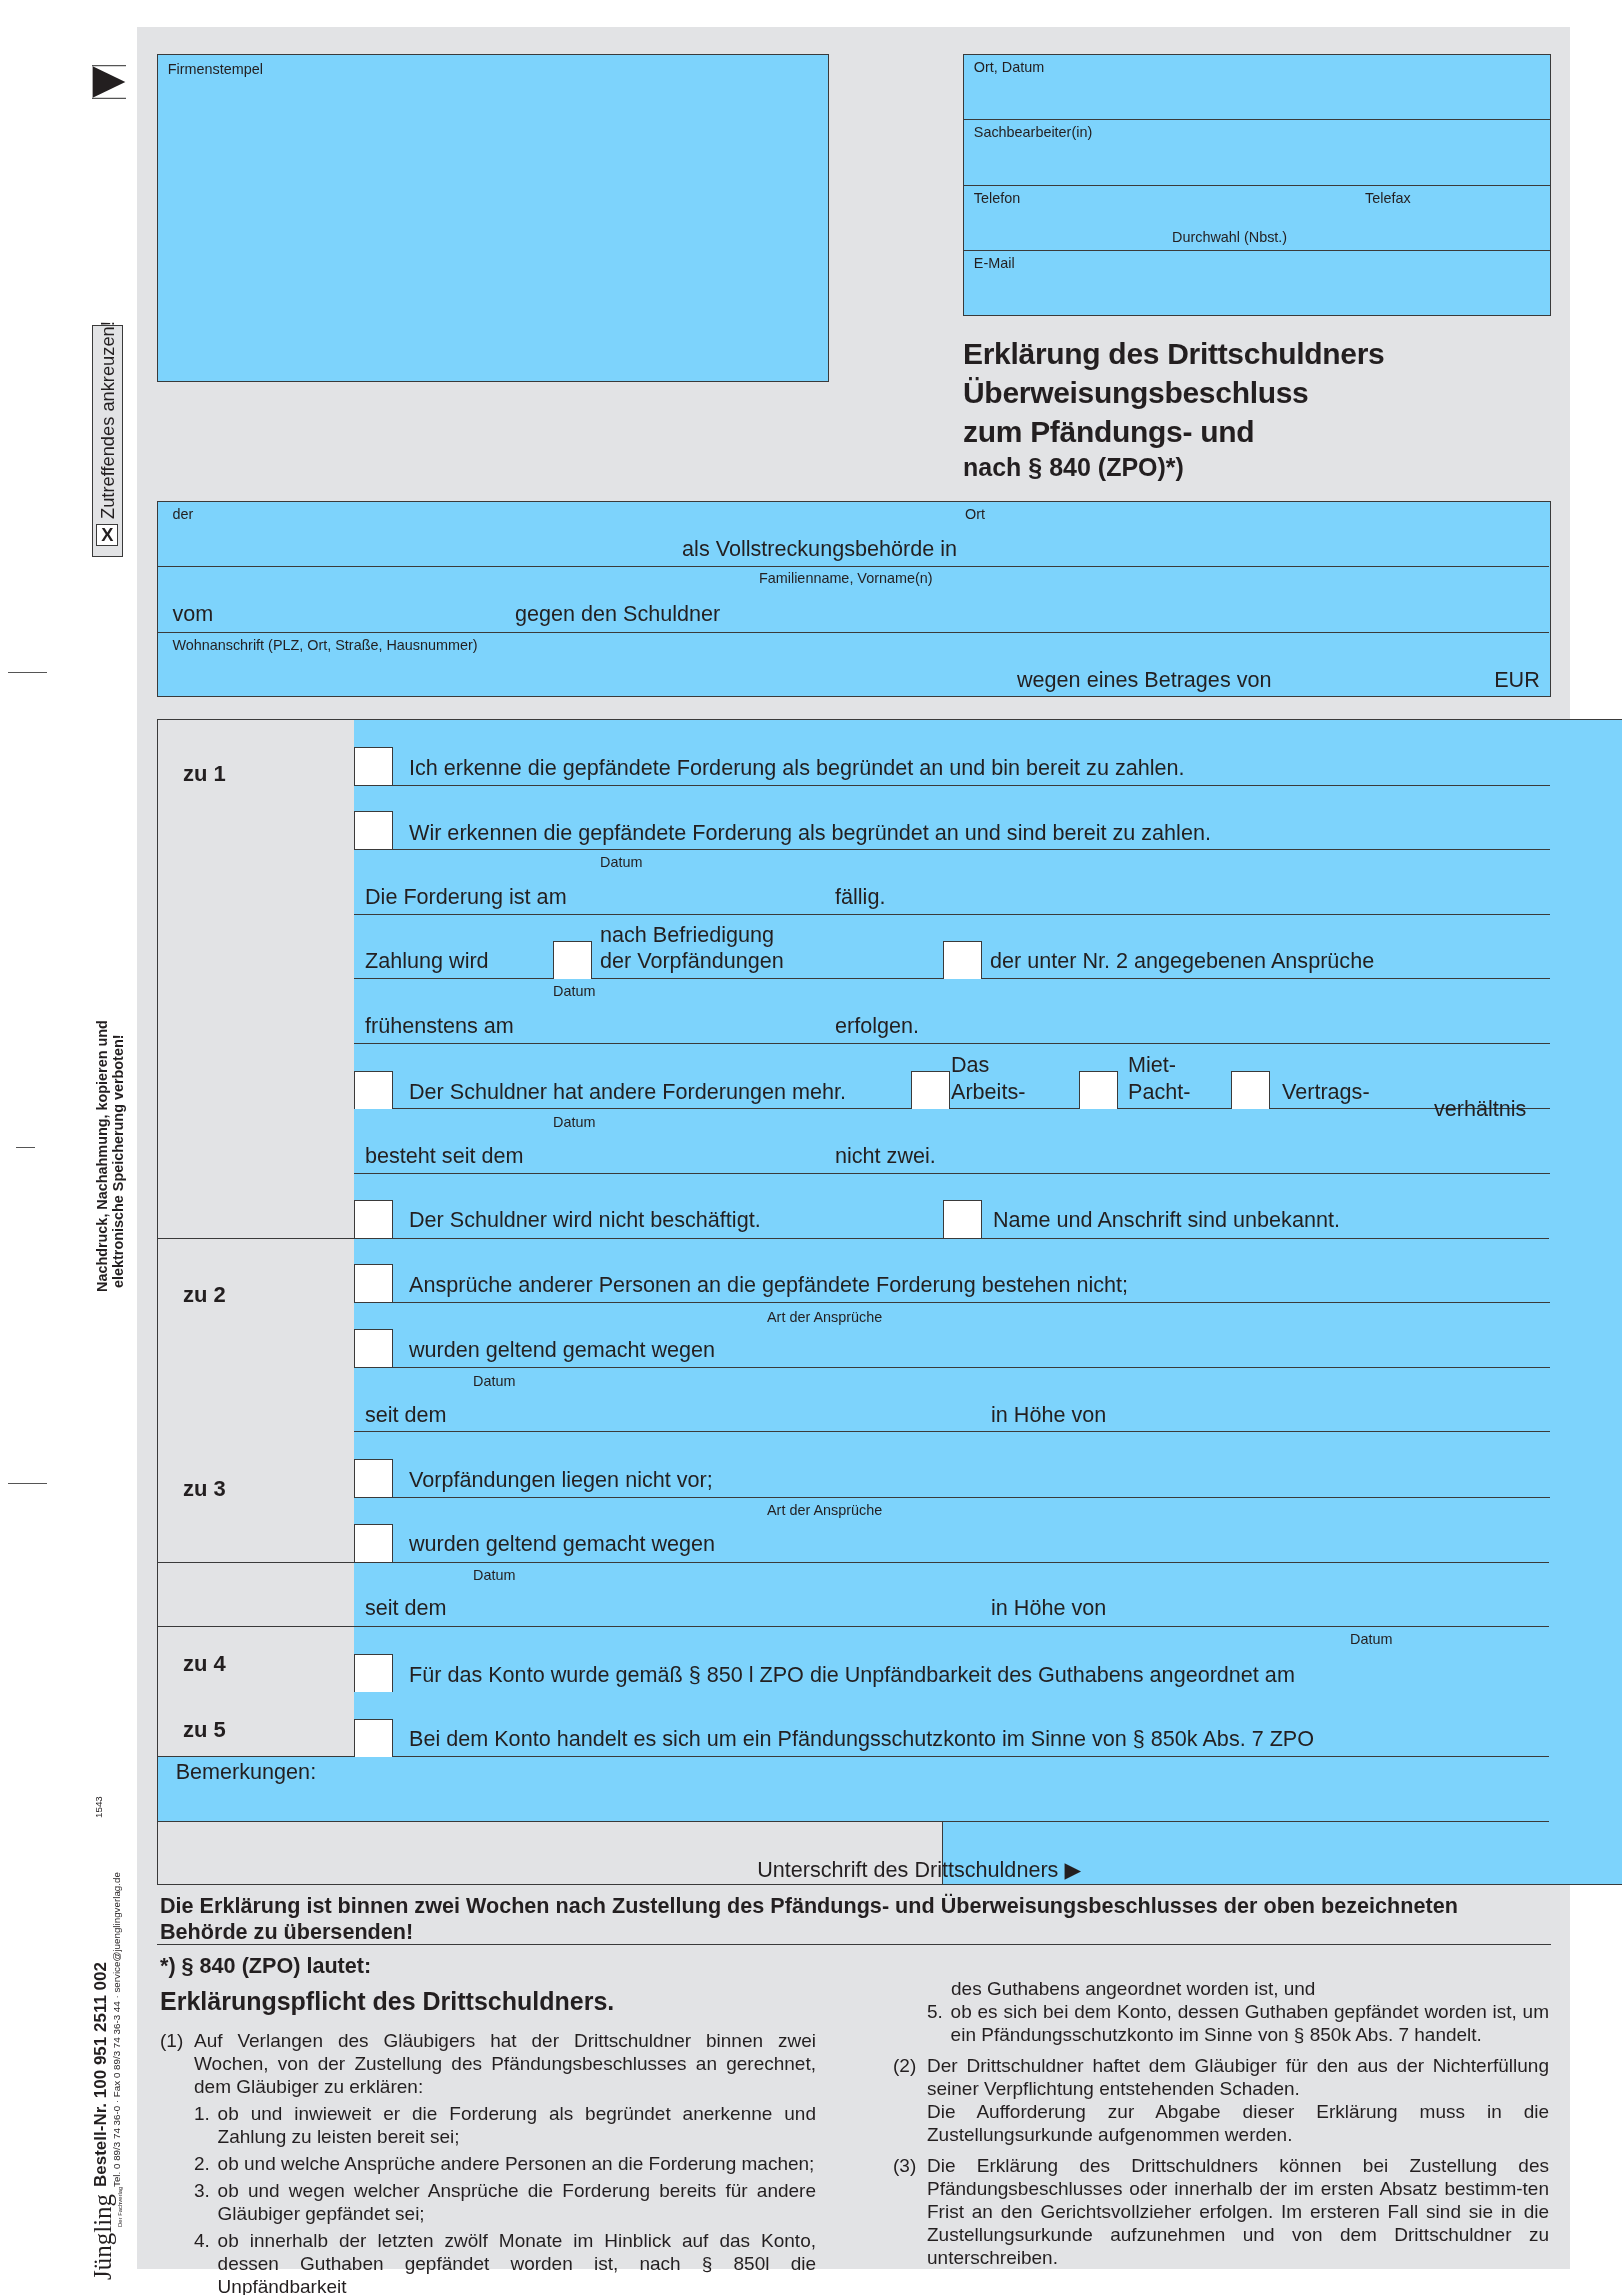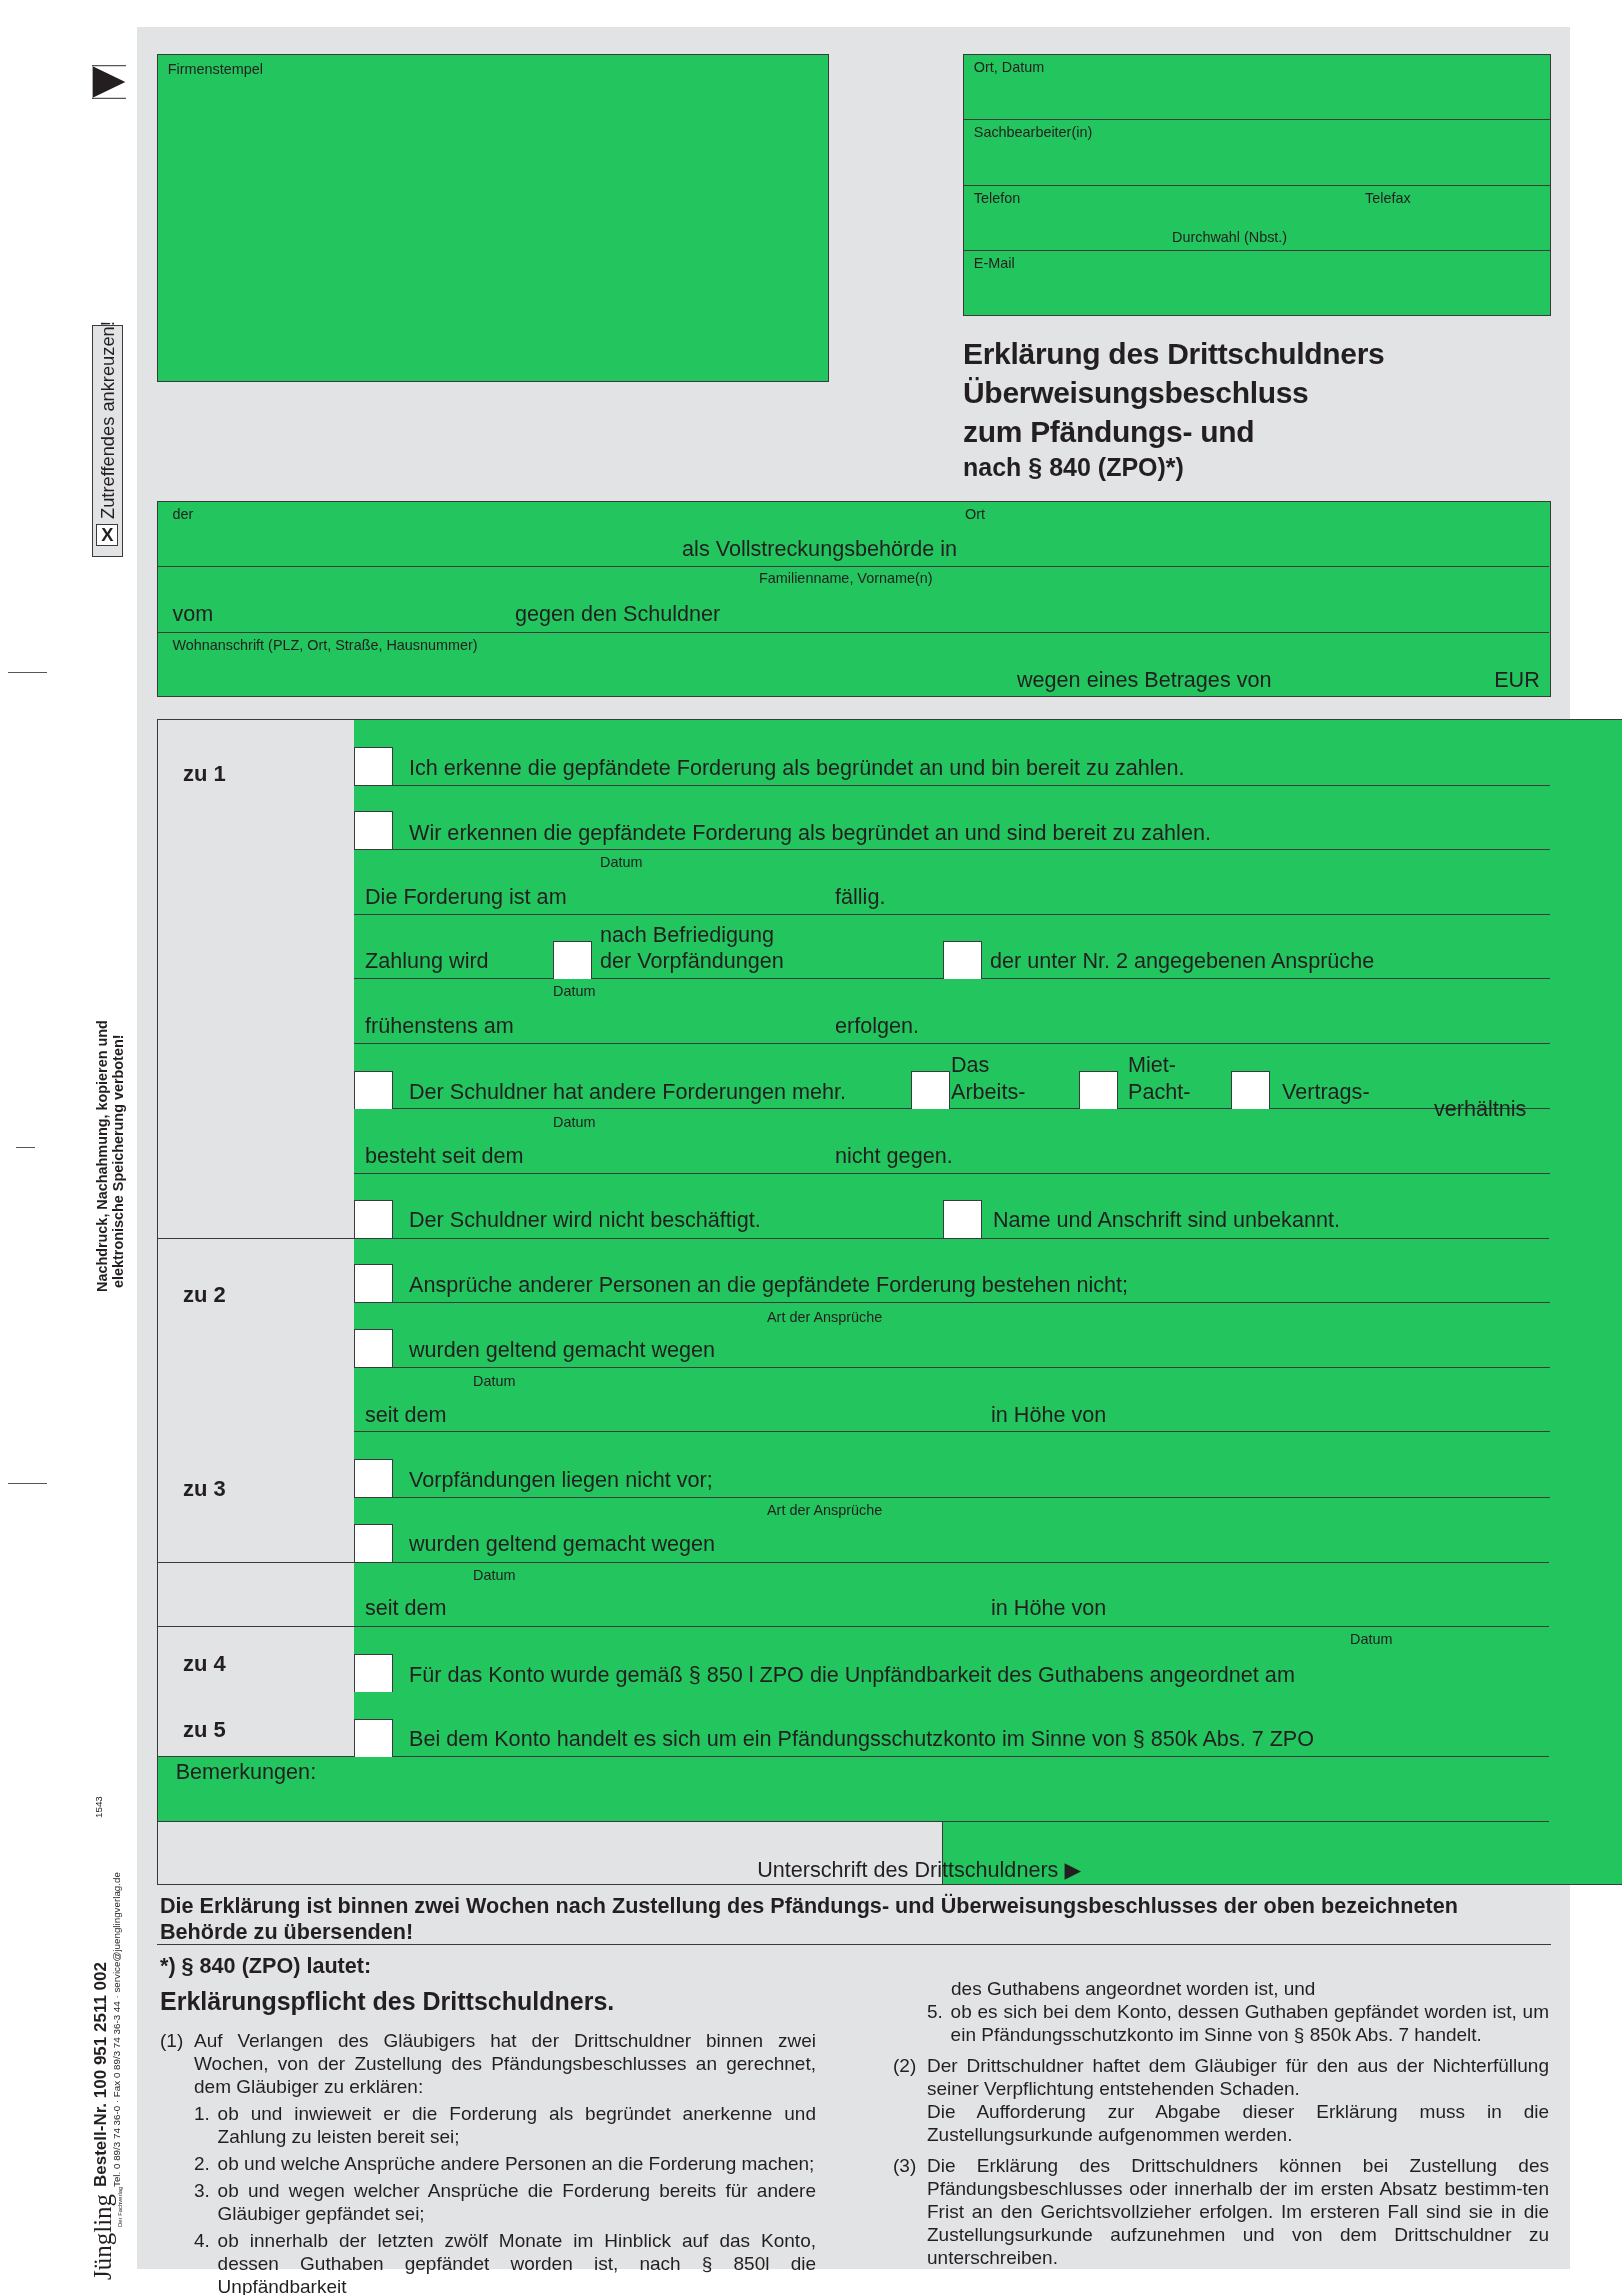--- a/index.html
+++ b/index.html
@@ -1,20 +1,20 @@
 <!DOCTYPE html>
 <html style="font-size:10.5px"><head>
 <meta charset="utf-8">
 <style>
   * { box-sizing: border-box; margin: 0; padding: 0; }
   html, body { width: 1623px; height: 2295px; background: #ffffff; overflow: hidden; }
   body { position: relative; font-family: "Liberation Sans", sans-serif; color: #231f20; }
   .abs { position: absolute; }
   .gray-bg { position: absolute; left: 137px; top: 27px; width: 1433px; height: 2242px; background: #e2e3e5; }
-  .box { position: absolute; background: #22c55e; border: 1.3px solid #3a3a3a; text-decoration: underline; }
+  .box { position: absolute; background: #7dd3fc; border: 1.3px solid #3a3a3a; text-decoration: underline; }
   .hline { position: absolute; height: 0; border-top: 1.3px solid #3a3a3a; }
   .vline { position: absolute; width: 0; border-left: 1.3px solid #3a3a3a; }
   .lbl-sm { position: absolute; font-size: 14.4px; line-height: 1; white-space: nowrap; }
   .txt { position: absolute; font-size: 21.6px; line-height: 1; white-space: nowrap; }
   .cb { position: absolute; width: 39px; height: 38px; background: #fff; border: 1.3px solid #3a3a3a; border-bottom: none; }
   .zu { position: absolute; font-size: 22px; font-weight: bold; line-height: 1; }
   .title { position: absolute; left: 963px; top: 334px; font-size: 30px; font-weight: bold; line-height: 39px; white-space: nowrap; letter-spacing: -0.3px; }
   .subtitle { position: absolute; left: 963px; top: 455px; font-size: 25px; font-weight: bold; line-height: 1; white-space: nowrap; }
   .gray-col { position: absolute; background: #e2e3e5; }
   .foot-bold { position: absolute; font-weight: bold; font-size: 21.6px; line-height: 25.5px; }
@@ -165,21 +165,21 @@
   <div class="cb" style="left:921px;top:351px;"></div>
   <div class="txt" style="left:970px;top:334px;">Miet-</div>
   <div class="txt" style="left:970px;top:361px;">Pacht-</div>
   <div class="cb" style="left:1073px;top:351px;"></div>
   <div class="txt" style="left:1124px;top:361px;">Vertrags-</div>
   <div class="txt" style="left:1276px;top:378px;">verhältnis</div>
 
   <div class="lbl-sm" style="left:395px;top:395px;">Datum</div>
   <div class="txt" style="left:207px;top:425px;">besteht seit dem</div>
   <div class="abs" style="left:386px;top:410px;width:275px;height:39px;"></div>
-  <div class="txt" style="left:677px;top:425px;">nicht gegen.</div>
+  <div class="txt" style="left:677px;top:425px;">nicht zwei.</div>
 
   <div class="cb" style="left:196px;top:480px;"></div>
   <div class="txt" style="left:251px;top:489px;">Der Schuldner wird nicht beschäftigt.</div>
   <div class="cb" style="left:785px;top:480px;"></div>
   <div class="txt" style="left:835px;top:489px;">Name und Anschrift sind unbekannt.</div>
 
   <div class="zu" style="left:25px;top:564px;">zu 2</div>
   <div class="cb" style="left:196px;top:544px;"></div>
   <div class="txt" style="left:251px;top:554px;">Ansprüche anderer Personen an die gepfändete Forderung bestehen nicht;</div>
   <div class="lbl-sm" style="left:609px;top:590px;">Art der Ansprüche</div>

